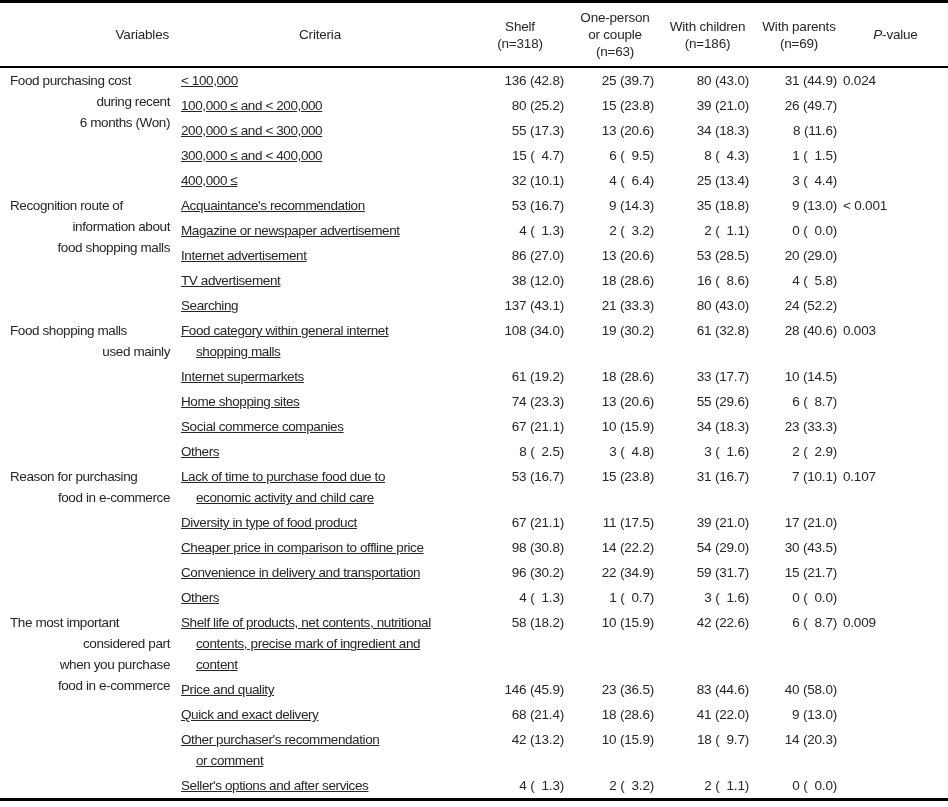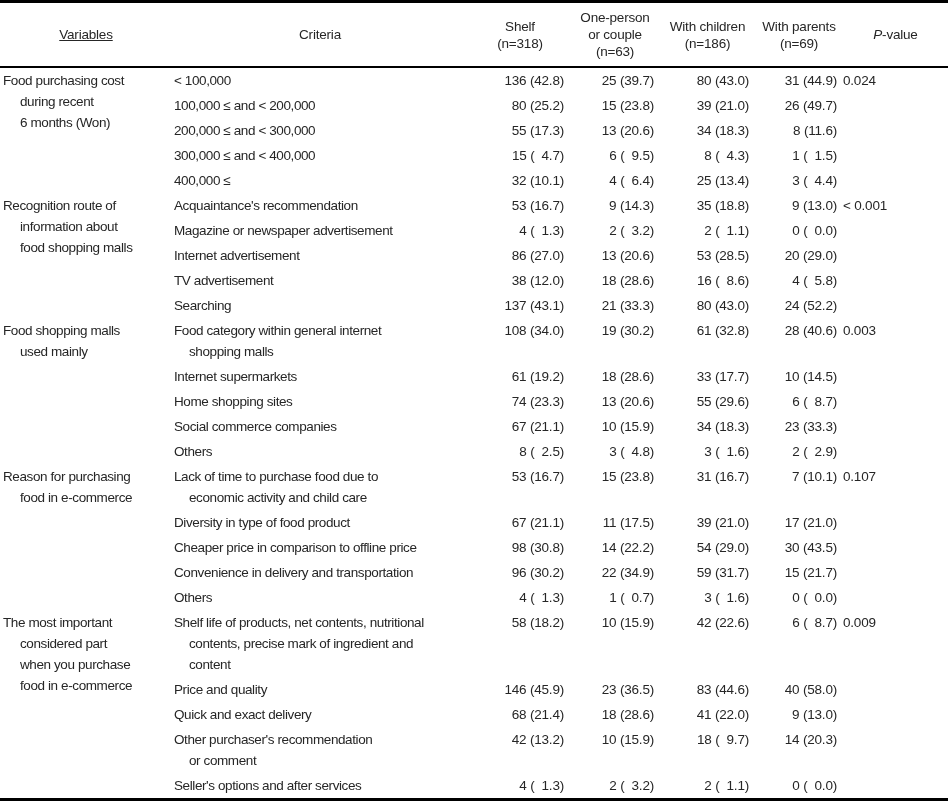--- a/index.html
+++ b/index.html
@@ -19,32 +19,32 @@
   thead th {
     border-bottom: 2px solid #000;
     font-weight: normal;
     font-size: 13.5px;
     line-height: 17px;
     vertical-align: middle;
     text-align: center;
     padding: 6px 1px;
     letter-spacing: -0.2px;
   }
-  th.h-var { text-align: center; padding-left: 3px; text-decoration: underline; }
+  th.h-var { text-align: right; padding-left: 3px; }
   th .it { font-style: italic; }
   tbody td {
     vertical-align: top;
     font-size: 13.5px;
     line-height: 21px;
     padding: 2px 0;
   }
-  td.vars div, td.crit div { white-space: nowrap; letter-spacing: -0.4px; }
+  td.vars div, td.crit div { white-space: nowrap; letter-spacing: -0.4px; margin-left: 7px; }
   td.vars { padding-left: 3px; }
-  td.vars .cont { padding-left: 17px; }
-  td.crit { padding-left: 4px; }
+  td.vars .cont { padding-left: 17px; text-align: right; }
+  td.crit { padding-left: 4px; text-decoration: underline; }
   td.crit .cont { padding-left: 15px; }
   td.num {
     text-align: right;
     padding-right: 6px;
     white-space: pre;
     letter-spacing: -0.2px;
   }
   td.pval { text-align: left; letter-spacing: -0.2px; }
 </style>
 </head>

